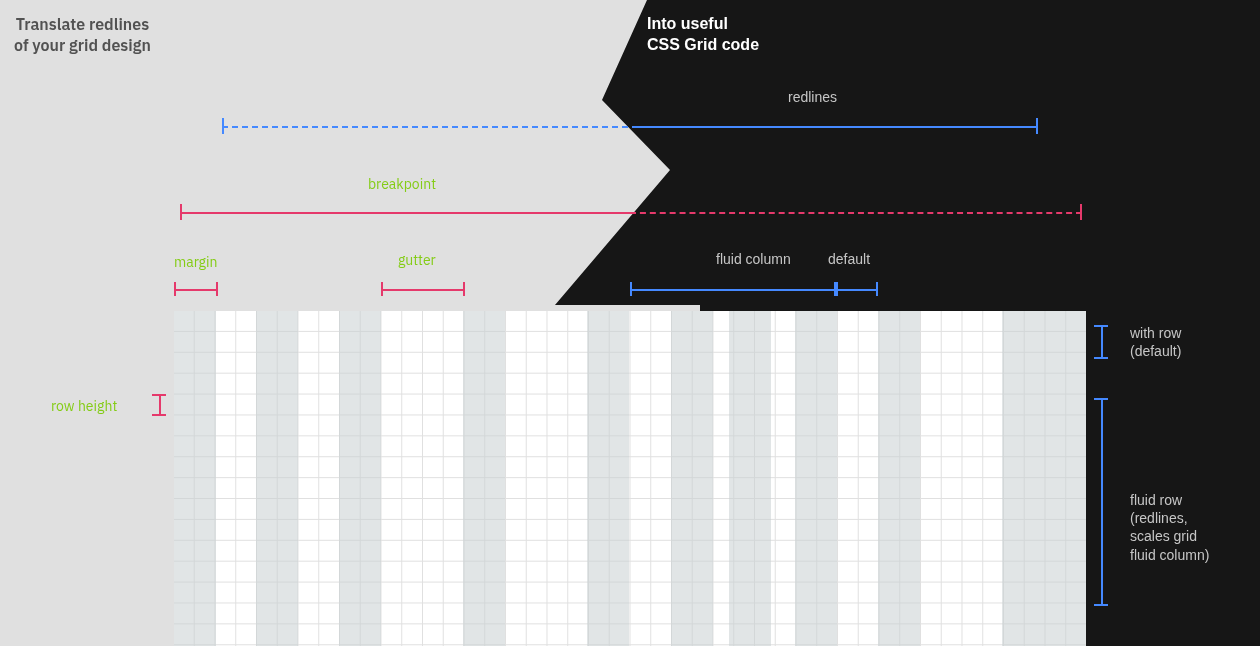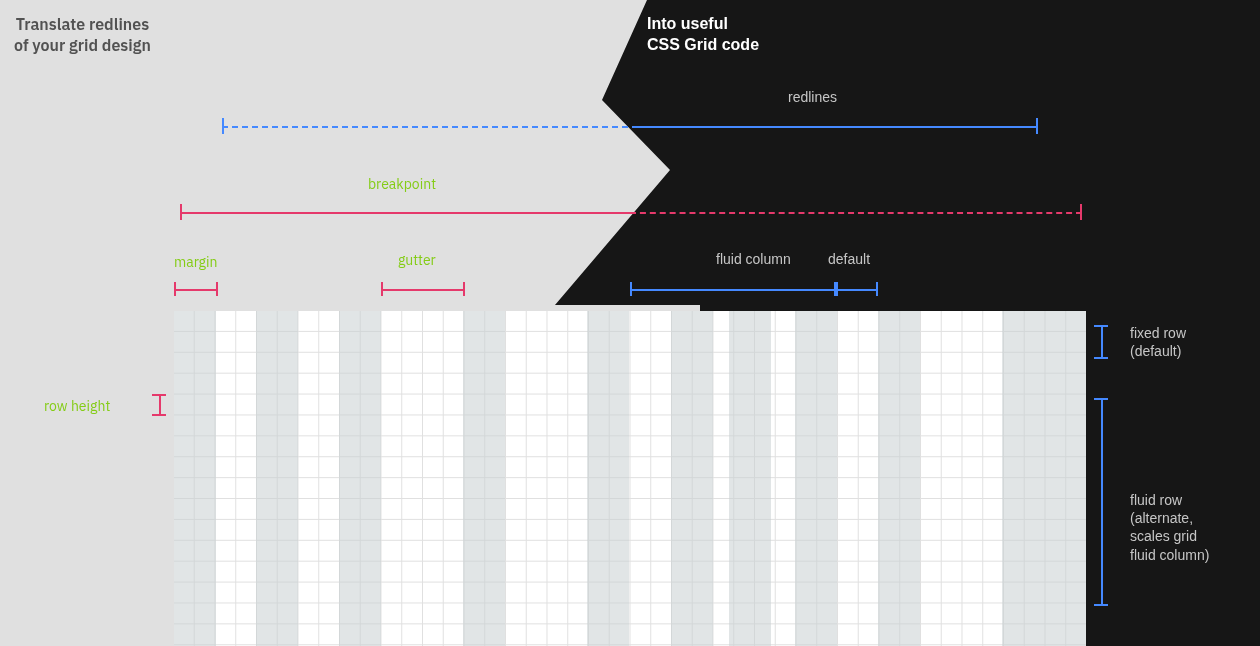--- a/index.html
+++ b/index.html
@@ -234,45 +234,45 @@
     <div class="cap right"></div>
 </div>
 
 <div class="label dark-side mono" style="top:251px; left:828px;">default</div>
 <div class="small-bracket blue" style="top:282px; left:836px; width:42px;">
   <div class="line"></div>
     <div class="cap left"></div>
     <div class="cap right"></div>
 </div>
 
-<div class="label" style="top:397px; left:44px;">row height</div>
+<div class="label" style="top:397px; left:51px;">row height</div>
 <div class="v-bracket pink" style="top:394px; left:152px; height:22px;">
   <div class="line"></div>
     <div class="cap top"></div>
     <div class="cap bottom"></div>
 </div>
 
 <div class="v-bracket blue" style="top:325px; left:1094px; height:34px;">
   <div class="line"></div>
     <div class="cap top"></div>
     <div class="cap bottom"></div>
 </div>
 <div class="label dark-side mono" style="top:324px; left:1130px; line-height:1.3;">
-  <span>fixed row</span><br>
+  <span>with row</span><br>
   <span>(default)</span>
 </div>
 
 <div class="v-bracket blue" style="top:398px; left:1094px; height:208px;">
   <div class="line"></div>
     <div class="cap top"></div>
     <div class="cap bottom"></div>
 </div>
 <div class="label dark-side mono" style="top:491px; left:1130px; line-height:1.3;">
   <span>fluid row</span><br>
-  <span>(alternate,</span><br>
+  <span>(redlines,</span><br>
   <span>scales grid</span><br>
   <span>fluid column)</span>
 </div>
 
 <div class="grid-container">
   <div class="grid-cells"></div>
 
   <div class="col-overlay" style="left:0; width:42px;"></div>
   <div class="col-overlay" style="right:0; width:42px;"></div>
 

